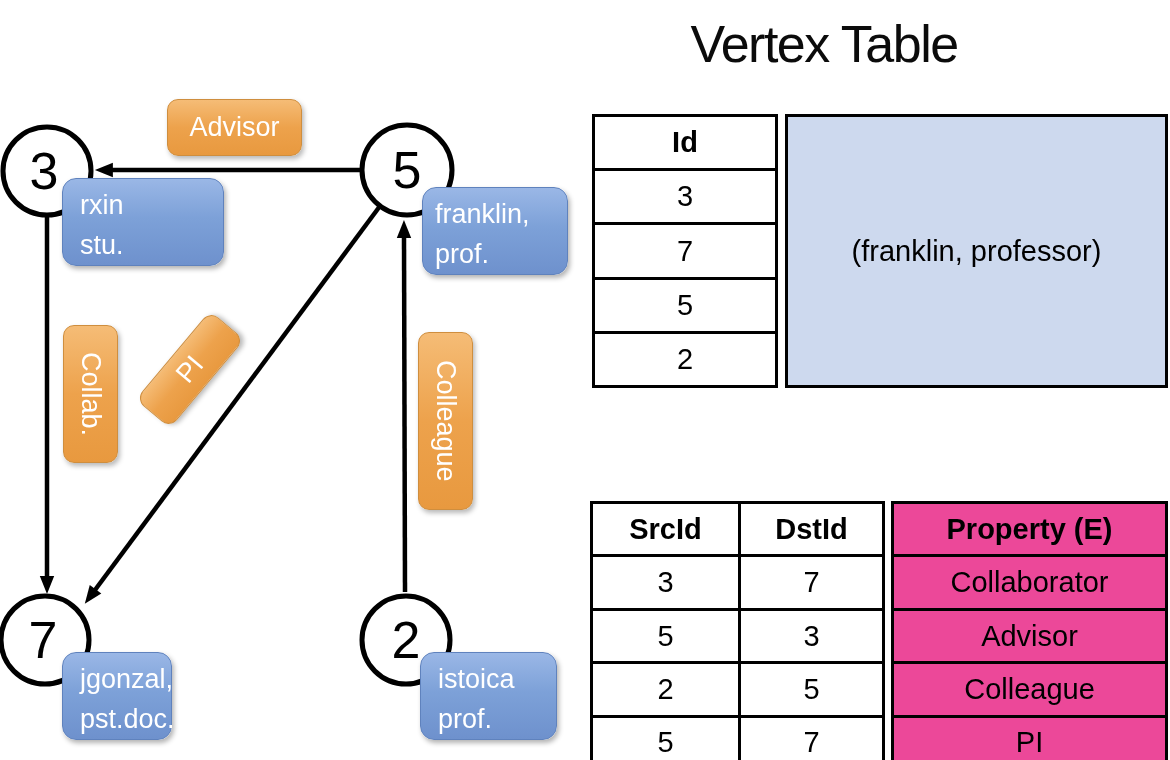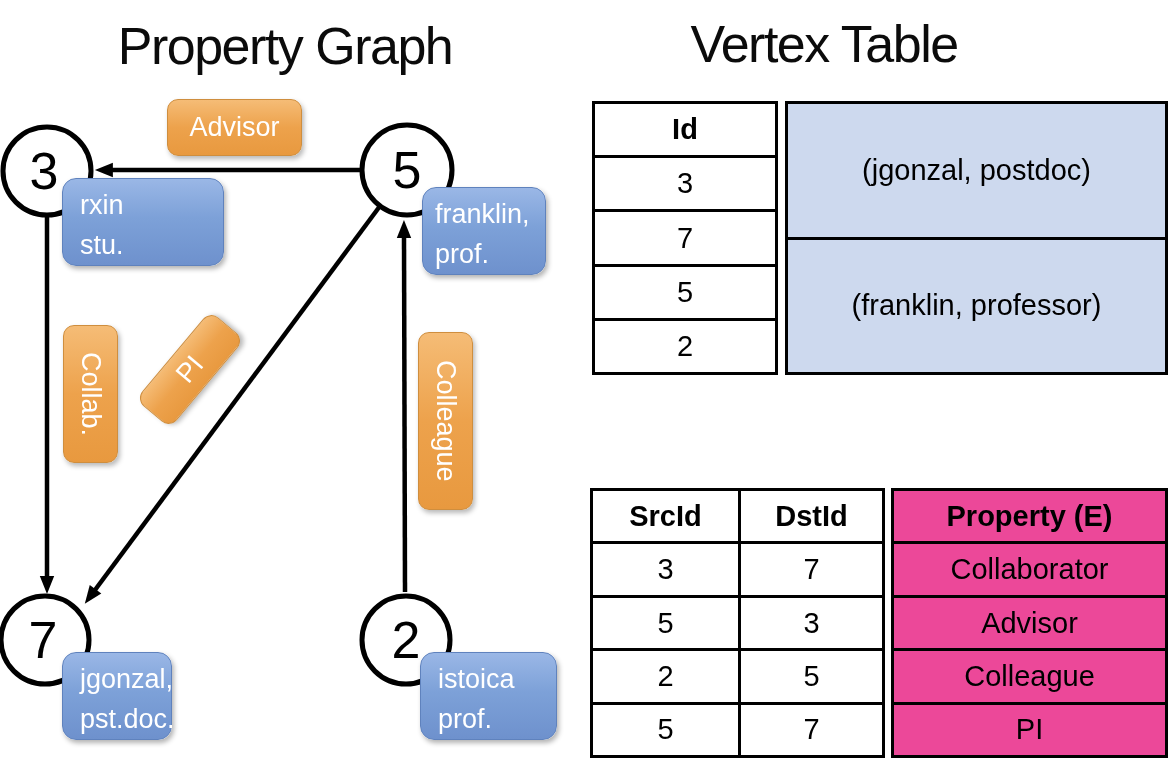--- a/index.html
+++ b/index.html
@@ -23,42 +23,41 @@
   
   .ebox{
     background:linear-gradient(180deg,#f5bc76 0%,#eda24c 50%,#e8993f 100%);
     border:1.5px solid #cf8e3e;border-radius:11px;
     box-shadow:2px 3px 5px rgba(0,0,0,0.28);
     color:#fff;font-size:27px;box-sizing:border-box;
     display:flex;align-items:center;justify-content:center;text-align:center;
   }
   .ebox.vertical{writing-mode:vertical-rl;}
   
-  .tbl{display:flex;box-sizing:border-box;}
+  .tbl{display:flex;box-sizing:border-box;margin-top:13px;}
   .col{border:3px solid #000;display:flex;flex-direction:column;box-sizing:border-box;background:#fff;}
   .col .cell{flex:1;display:flex;align-items:center;justify-content:center;
     font-size:29px;border-top:3px solid #000;white-space:nowrap;}
   .col .cell:first-child{border-top:none;}
   .col .cell.hdr{font-weight:700;}
   .blue-fill{background:#cdd9ee;}
   .orange-fill{background:#ec4899;}
   .pairrow{flex:1;display:flex;border-top:3px solid #000;}
   .pairrow:first-child{border-top:none;}
   .pairrow .sub{display:flex;align-items:center;justify-content:center;font-size:29px;box-sizing:border-box;}
   .pairrow .sub.first{width:148px;border-right:3px solid #000;}
   .pairrow .sub.second{flex:1;}
   .pairrow .sub.hdr{font-weight:700;}
   svg text{font-family:"Liberation Sans","DejaVu Sans",sans-serif;}
 </style>
 </head>
 <body>
 
 <div class="canvas">
 
-  <div class="abs big-title" style="left:0;top:16px;width:570px;">Property Graph</div>
 
   <svg class="abs" style="left:0;top:0;" width="570" height="760" viewBox="0 0 570 760">
     <defs>
       <marker id="arrow" viewBox="0 0 12 10" refX="1.5" refY="5" markerWidth="22" markerHeight="18" orient="auto" markerUnits="userSpaceOnUse">
         <path d="M1,1 L11,5 L1,9 Z" fill="#000"></path>
       </marker>
     </defs>
 
     <line x1="362" y1="170" x2="112" y2="170" stroke="#000" stroke-width="4.5" marker-end="url(#arrow)"></line>
     <line x1="47" y1="215" x2="47" y2="577" stroke="#000" stroke-width="4.5" marker-end="url(#arrow)"></line>
@@ -73,21 +72,21 @@
     <text x="44" y="189" font-size="52" text-anchor="middle" fill="#000">3</text>
     <text x="407" y="188" font-size="52" text-anchor="middle" fill="#000">5</text>
     <text x="43" y="658" font-size="52" text-anchor="middle" fill="#000">7</text>
     <text x="406" y="658" font-size="52" text-anchor="middle" fill="#000">2</text>
   </svg>
 
   <div class="abs vbox" style="left:62px;top:178px;width:162px;height:88px;">
     <span>rxin</span><br>
     <span>stu.</span>
   </div>
-  <div class="abs vbox" style="left:422px;top:187px;width:124px;height:88px;padding-left:12px;">
+  <div class="abs vbox" style="left:422px;top:187px;width:146px;height:88px;padding-left:12px;">
     <span>franklin,</span><br>
     <span>prof.</span>
   </div>
   <div class="abs vbox" style="left:62px;top:652px;width:110px;height:88px;">
     <span>jgonzal,</span><br>
     <span>pst.doc.</span>
   </div>
   <div class="abs vbox" style="left:420px;top:652px;width:137px;height:88px;">
     <span>istoica</span><br>
     <span>prof.</span>
@@ -102,21 +101,20 @@
 
   <div class="abs tbl" style="left:592px;top:101px;width:576px;height:274px;gap:7px;">
     <div class="col" style="width:186px;">
       <div class="cell hdr">Id</div>
       <div class="cell">3</div>
       <div class="cell">7</div>
       <div class="cell">5</div>
       <div class="cell">2</div>
     </div>
     <div class="col blue-fill" style="flex:1;">
-      <div class="cell">(jgonzal, postdoc)</div>
       <div class="cell">(franklin, professor)</div>
     </div>
   </div>
 
 
   <div class="abs tbl" style="left:590px;top:488px;width:578px;height:270px;gap:6px;">
     <div class="col" style="width:295px;">
       <div class="pairrow">
         <div class="sub first hdr">SrcId</div>
         <div class="sub second hdr">DstId</div>

